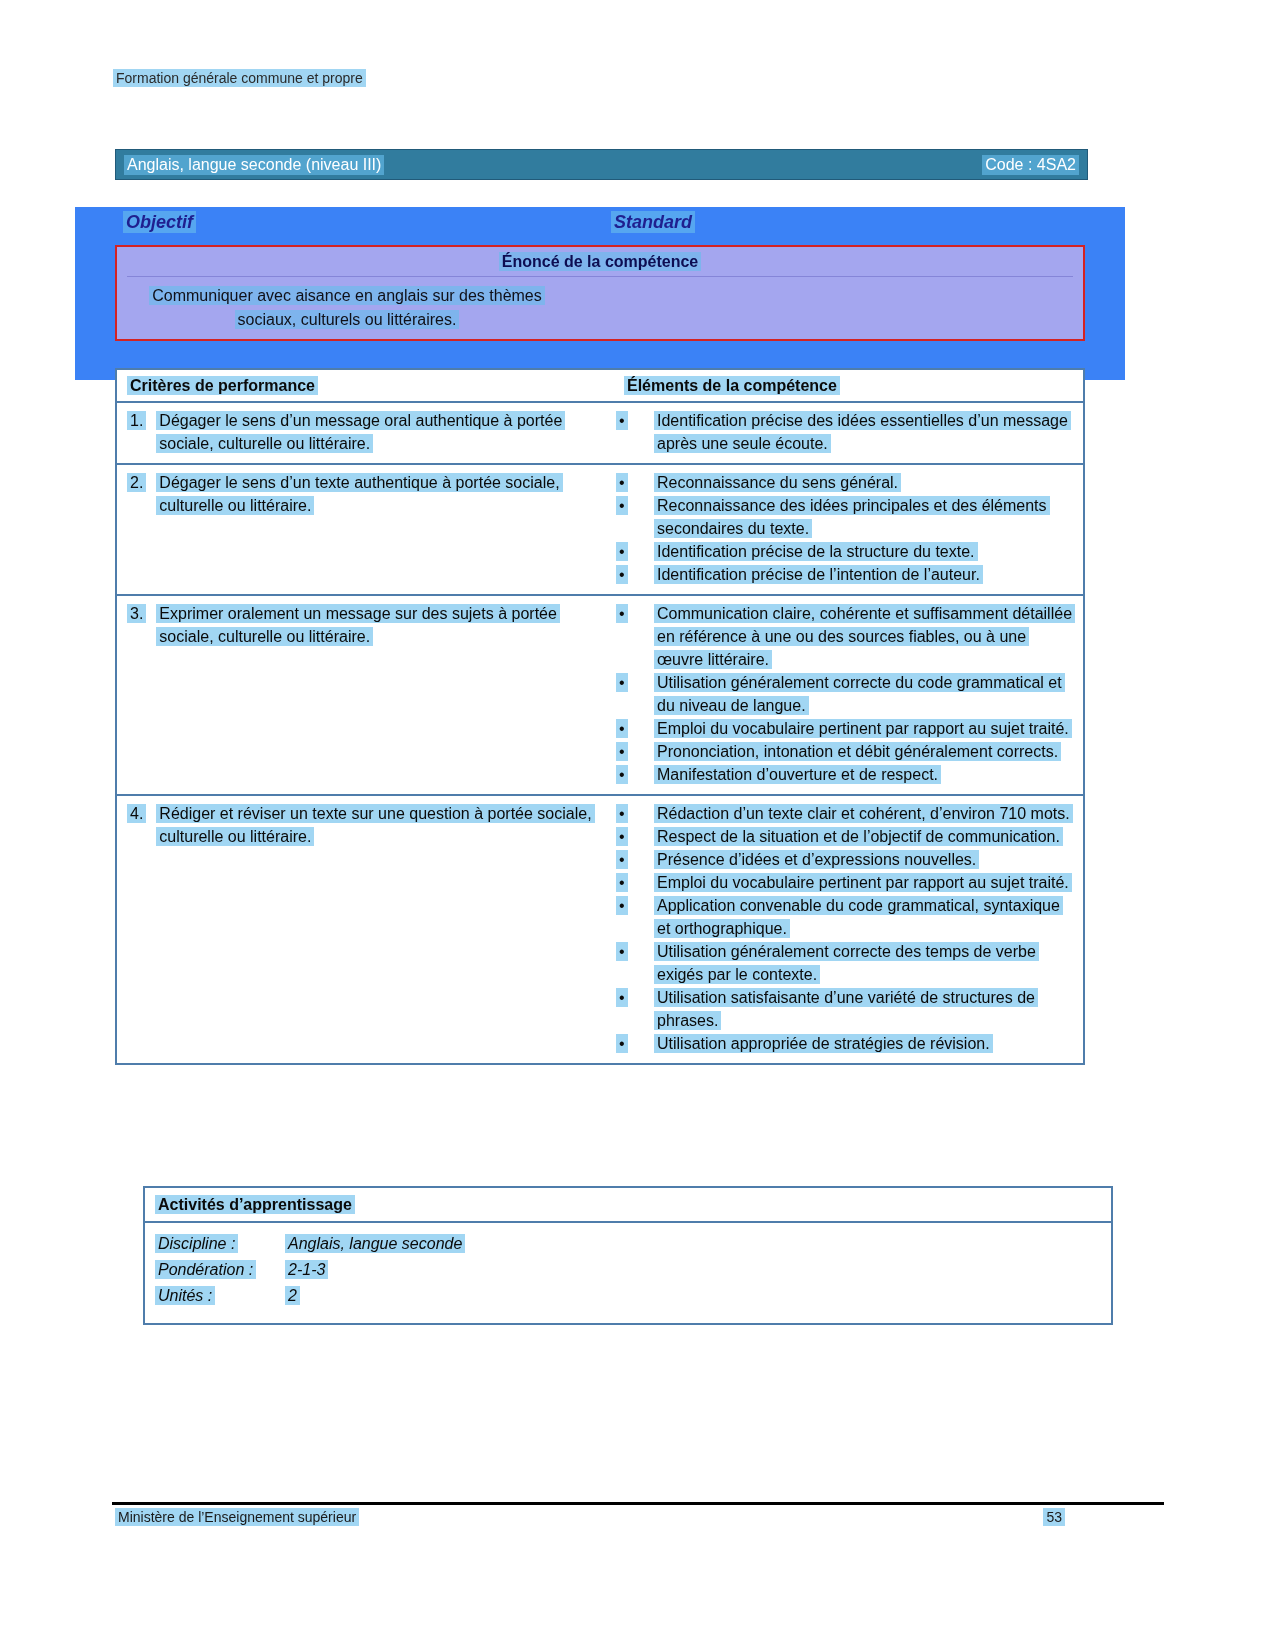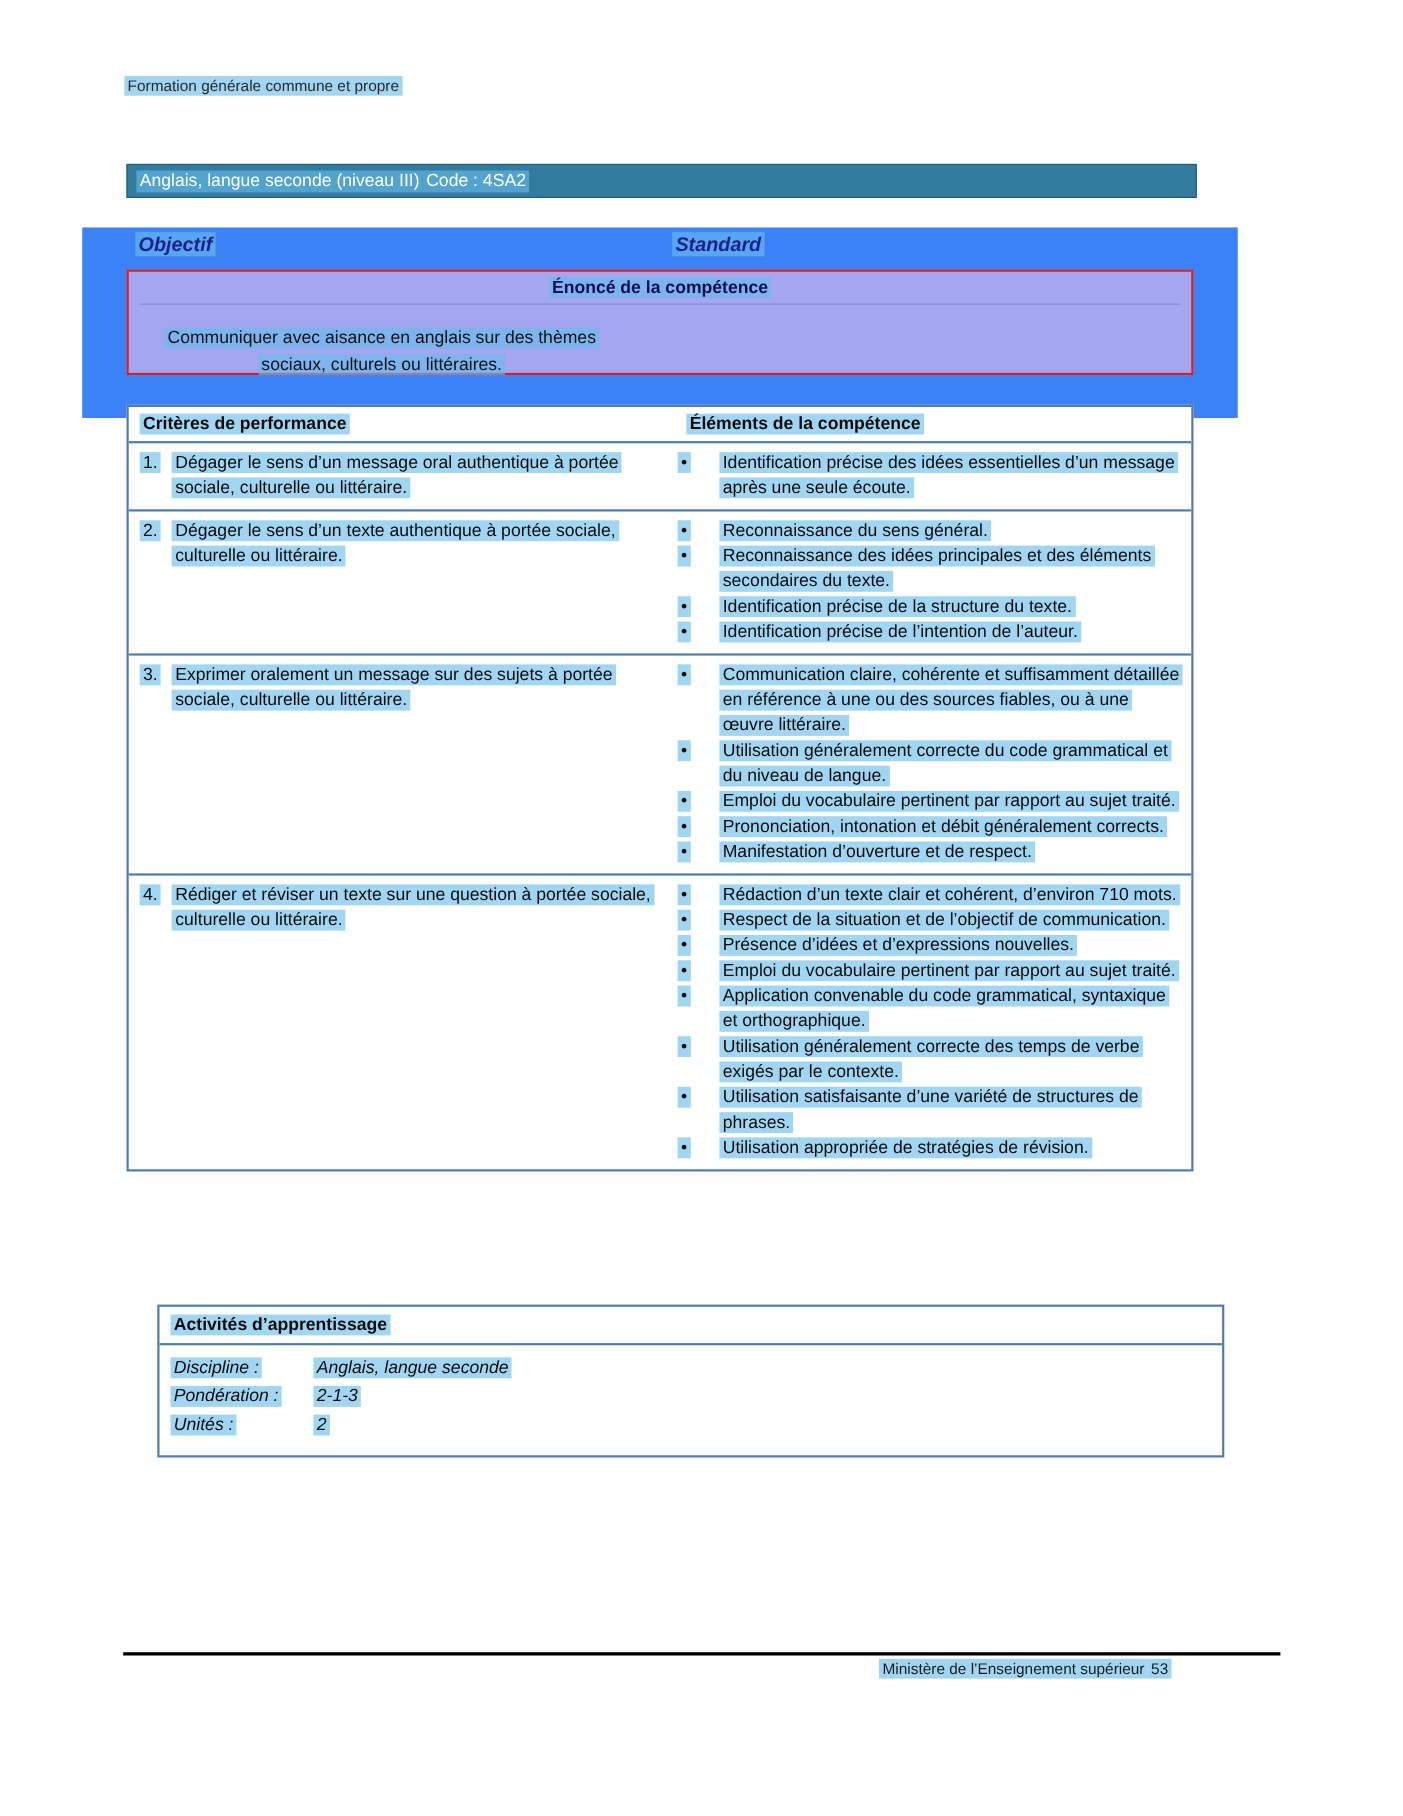--- a/index.html
+++ b/index.html
@@ -18,21 +18,21 @@
     box-decoration-break: clone;
     -webkit-box-decoration-break: clone;
   }
   .top-label {
     position: absolute; left: 113px; top: 70px;
     font-size: 14px; color: #2a2a2a;
   }
   .title-bar {
     position: absolute; left: 115px; top: 149px; width: 973px; height: 31px;
     background: #317c9e; border: 1px solid #215a79; box-sizing: border-box;
-    display: flex; align-items: center;
+    display: flex; justify-content: space-between; align-items: center;
     padding: 0 8px; color: #ffffff; font-size: 16px;
   }
   .objectif-box {
     position: absolute; left: 75px; top: 207px; width: 1050px; height: 173px;
     background: #3b82f6; border: 2px solid #3b82f6; box-sizing: border-box;
   }
   .os-head {
     position: absolute; top: 3px;
     font-size: 18px; font-weight: bold; font-style: italic; color: #1f1f8f;
   }
@@ -42,21 +42,21 @@
     position: absolute; left: 38px; top: 36px; width: 970px; height: 96px;
     background: #a4a6ef; border: 2px solid #d42222; box-sizing: border-box;
     padding: 6px 10px;
     text-align: center;
   }
   .enonce-title {
     font-size: 16px; font-weight: bold; color: #0d0d52;
     padding-bottom: 5px; border-bottom: 1px solid #8585d8;
   }
   .enonce-text {
-    margin-top: 19px; font-size: 16px; line-height: 24px; max-width: 440px; color: #101018;
+    margin-top: 7px; font-size: 16px; line-height: 24px; max-width: 440px; color: #101018;
   }
   .comp-table {
     position: absolute; left: 115px; top: 368px; width: 970px;
     background: #ffffff; border: 2px solid #4f7dab; box-sizing: border-box;
     font-size: 16px;
   }
   .t-head, .t-row {
     display: grid; grid-template-columns: 497px 1fr;
   }
   .t-head {
@@ -85,21 +85,21 @@
   }
   .act-fields { padding: 8px 10px 14px 10px; }
   .field-row { display: flex; line-height: 26px; font-style: italic; }
   .field-label { width: 130px; flex: 0 0 130px; }
   .footer-rule {
     position: absolute; left: 112px; top: 1502px; width: 1052px; height: 3px;
     background: #000000;
   }
   .footer-row {
     position: absolute; left: 115px; top: 1509px; width: 950px;
-    display: flex; justify-content: flex-end;
+    display: flex; justify-content: space-between;
     font-size: 14px; color: #1a1a1a;
   }
 </style>
 </head>
 <body>
 
 <div class="page">
 
   <div class="top-label">
     <span class="hl">Formation générale commune et propre</span>

